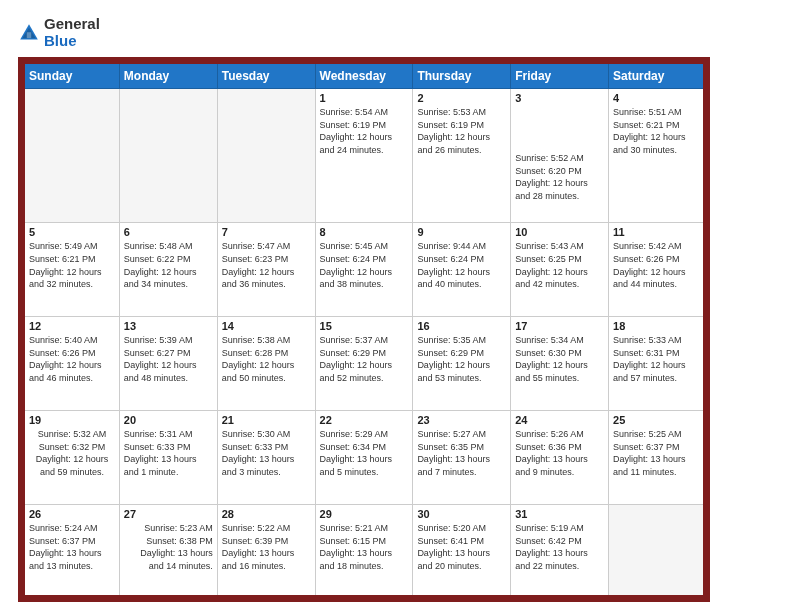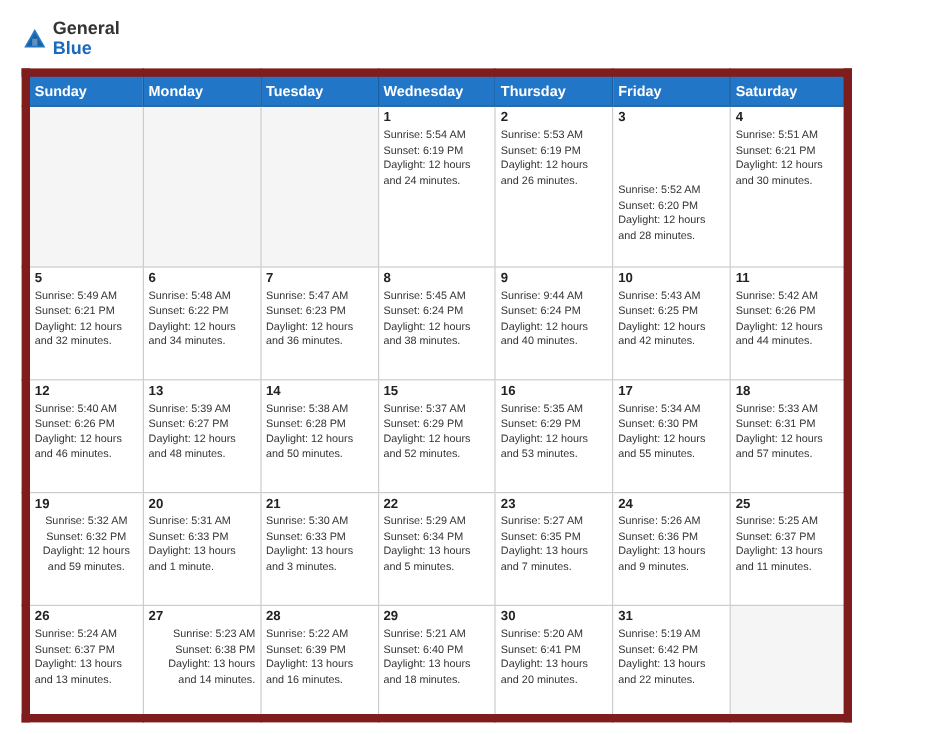--- a/index.html
+++ b/index.html
@@ -336,21 +336,21 @@
           <td>
             <span class="day-number">28</span>
             <div class="day-info" style="white-space: pre-line;">Sunrise: 5:22 AM
 Sunset: 6:39 PM
 Daylight: 13 hours
 and 16 minutes.</div>
           </td>
           <td>
             <span class="day-number">29</span>
             <div class="day-info" style="white-space: pre-line;">Sunrise: 5:21 AM
-Sunset: 6:40 PM
+Sunset: 6:15 PM
 Daylight: 13 hours
 and 18 minutes.</div>
           </td>
           <td>
             <span class="day-number">30</span>
             <div class="day-info" style="white-space: pre-line;">Sunrise: 5:20 AM
 Sunset: 6:41 PM
 Daylight: 13 hours
 and 20 minutes.</div>
           </td>

